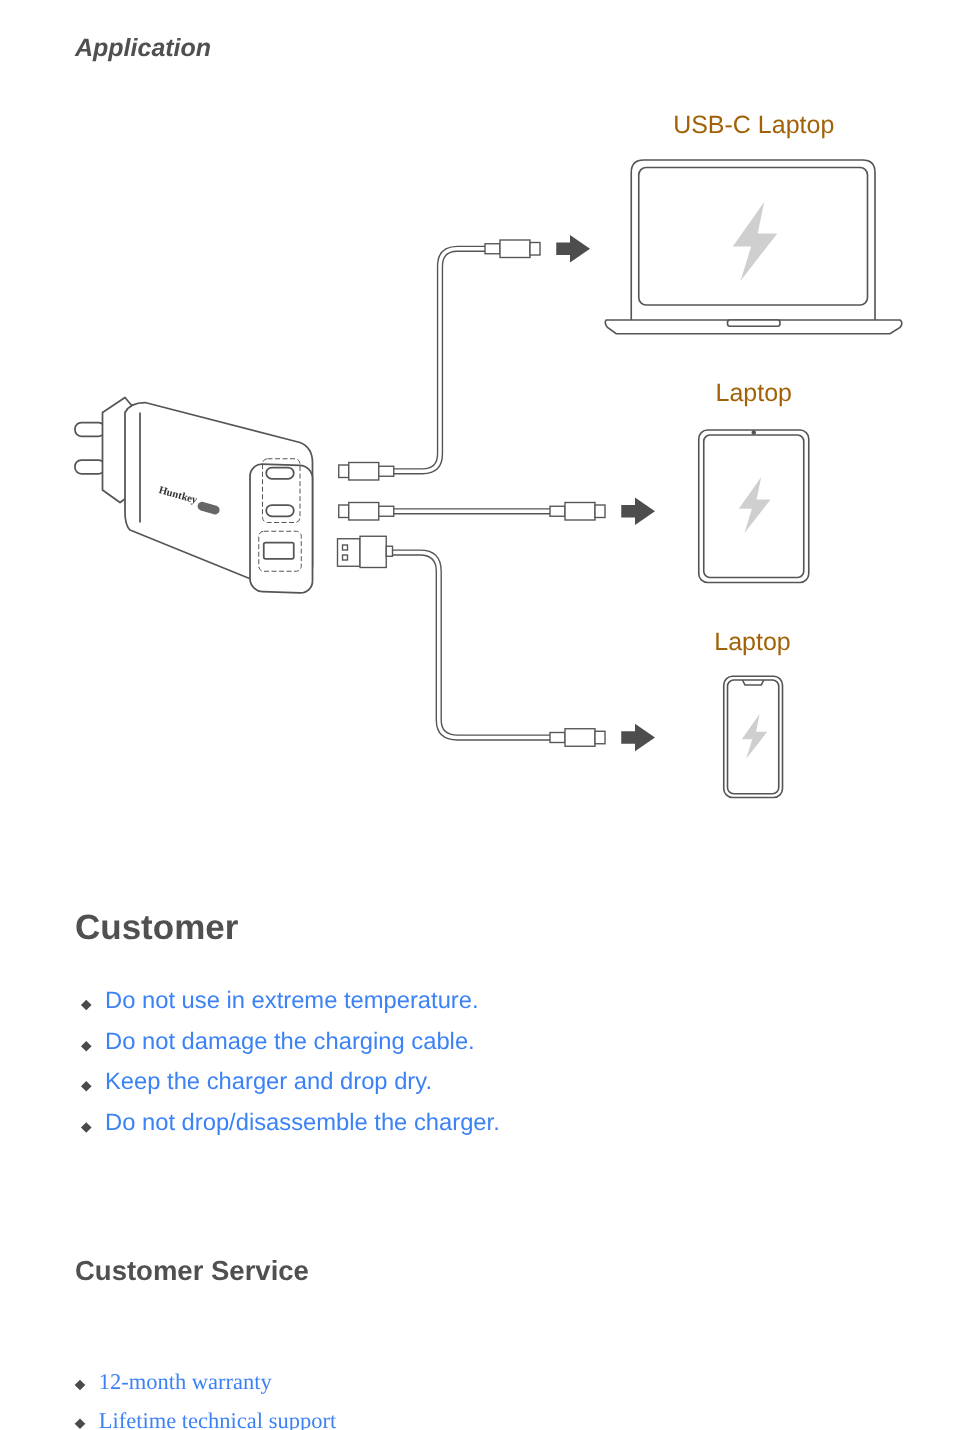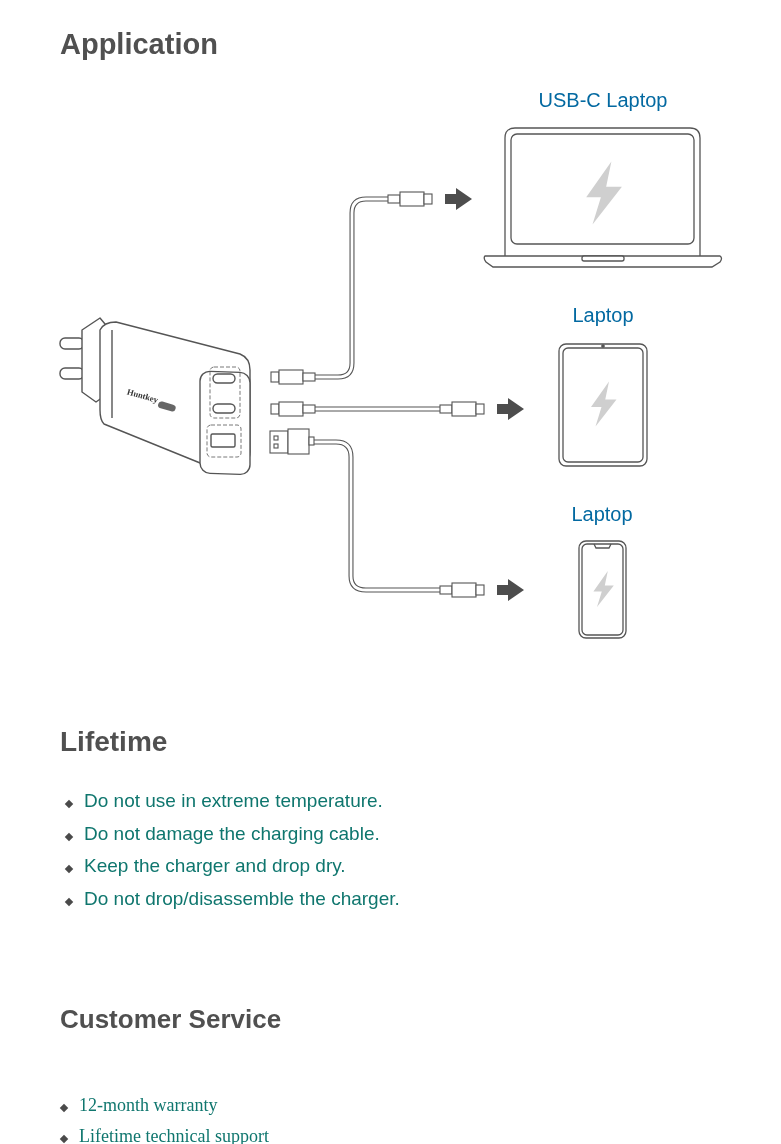--- a/index.html
+++ b/index.html
@@ -1,28 +1,28 @@
 <!DOCTYPE html>
 <html><head>
   <meta charset="utf-8">
   <style>
     html, body { margin: 0; padding: 0; background: #ffffff; }
     body { width: 781px; height: 1144px; position: relative; overflow: hidden;
            font-family: "Liberation Sans", sans-serif; color: #444; }
     .abs { position: absolute; }
     h2 { margin: 0; font-weight: bold; color: #505050; font-family: "Liberation Sans", sans-serif; }
-    #title-application { left: 60px; top: 28px; font-size: 29px; }
+    #title-application { left: 60px; top: 28px; font-size: 20px; font-style: italic; }
     #title-attention { left: 60px; top: 726px; font-size: 28px; }
-    #title-customer { left: 60px; top: 1004px; font-size: 26px; }
-    .device-label { font-size: 20px; color: #0369a1; text-align: center; }
+    #title-customer { left: 60px; top: 1004px; font-size: 22px; }
+    .device-label { font-size: 20px; color: #a16207; text-align: center; }
     #lbl-laptop { left: 503px; top: 89px; width: 200px; }
     #lbl-tablet { left: 553px; top: 304px; width: 100px; }
     #lbl-phone { left: 552px; top: 503px; width: 100px; }
     ul.bullets { list-style: none; margin: 0; padding: 0; }
-    ul.bullets li { position: relative; padding-left: 22px; color: #0f766e; }
+    ul.bullets li { position: relative; padding-left: 22px; color: #3b82f6; }
     ul.bullets li .bullet { position: absolute; left: 4px; top: 50%; width: 6px; height: 6px;
       background: #4a4a4a; transform: translateY(-50%) rotate(45deg); }
     #attention-list { left: 62px; top: 788px; font-size: 19px; }
     #attention-list li { height: 32.5px; line-height: 26px; }
     #service-list { left: 57px; top: 1056px; font-size: 18px; font-family: Liberation Serif, serif; margin-top: 36px; }
     #service-list li { height: 31px; line-height: 26px; }
     #diagram { left: 0; top: 0; }
   </style>
 </head>
 <body>
@@ -117,21 +117,21 @@
     <rect x="582" y="544" width="41" height="91" rx="5"></rect>
     <path d="M594 544 L596 548 L609 548 L611 544" fill="none"></path>
   </g>
   <use href="#bolt" x="591" y="570" width="24" height="38"></use>
 </svg>
 
 <div id="lbl-laptop" class="abs device-label">USB-C Laptop</div>
 <div id="lbl-tablet" class="abs device-label">Laptop</div>
 <div id="lbl-phone" class="abs device-label">Laptop</div>
 
-<h2 id="title-attention" class="abs">Lifetime</h2>
+<h2 id="title-attention" class="abs">Customer</h2>
 <ul id="attention-list" class="abs bullets">
   <li><span class="bullet"></span><span>Do not use in extreme temperature.</span></li>
   <li><span class="bullet"></span><span>Do not damage the charging cable.</span></li>
   <li><span class="bullet"></span><span>Keep the charger and drop dry.</span></li>
   <li><span class="bullet"></span><span>Do not drop/disassemble the charger.</span></li>
 </ul>
 
 <h2 id="title-customer" class="abs">Customer Service</h2>
 <ul id="service-list" class="abs bullets">
   <li><span class="bullet"></span><span>12-month warranty</span></li>

